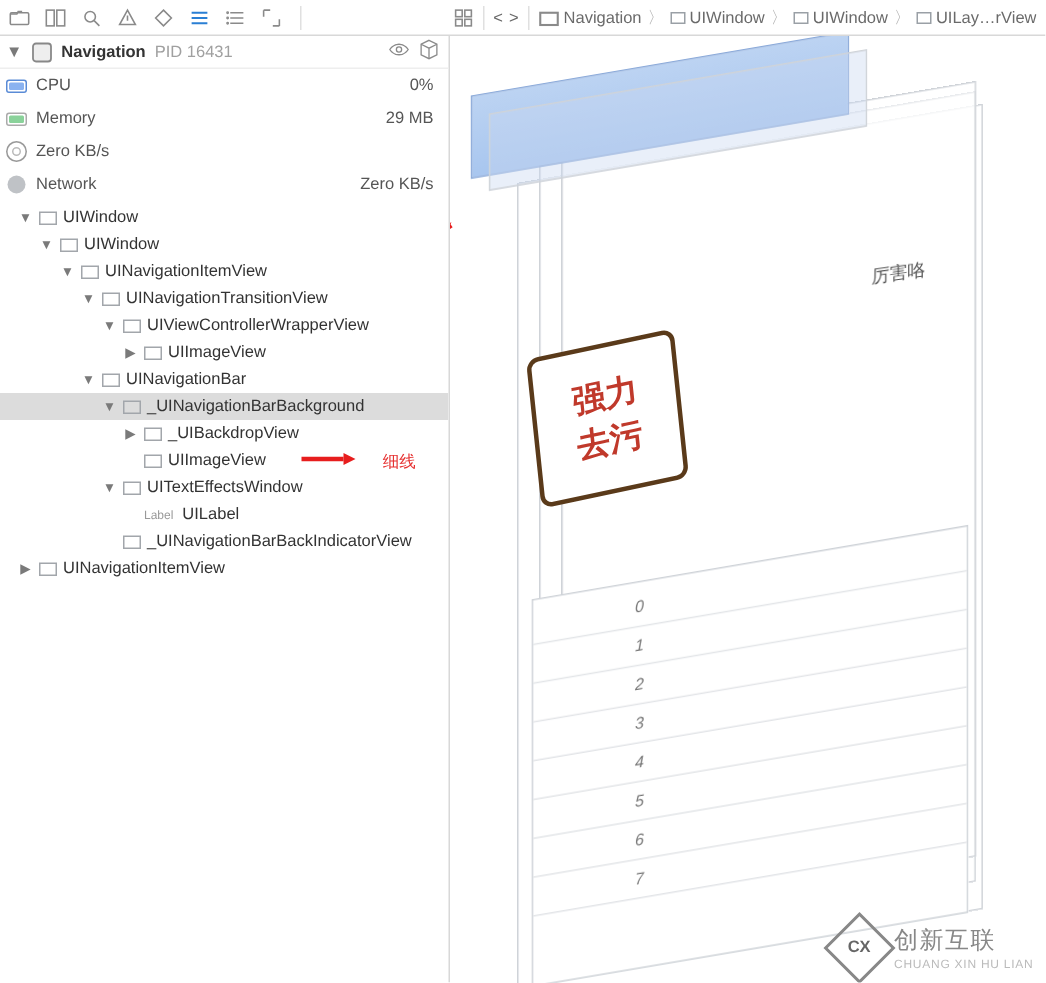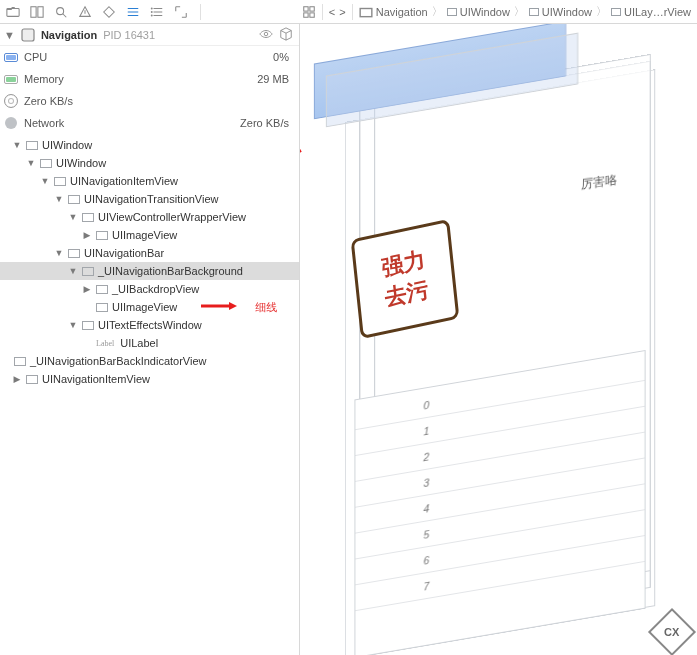--- a/index.html
+++ b/index.html
@@ -44,21 +44,21 @@
 .disk-icon::before { content:""; display:block; width:12px; height:12px; border-radius:50%; border:1px solid #999; box-shadow: inset 0 0 0 3px #fff, inset 0 0 0 4px #bbb; }
 .net-icon { width:12px; height:12px; border-radius:50%; background:#bfc2c6; }
 
 
 .tree { flex:1; overflow:auto; padding-top:2px; }
 .row { height: 18px; display:flex; align-items:center; gap:4px; color:#333; cursor:default; white-space:nowrap; }
 .row .lbl { color:#333; }
 .row.selected { background:#dcdcdc; }
 .row .toggle { width: 10px; text-align:center; color:#7a7a7a; font-size:9px; }
 .row .sq { width:12px; height:9px; border:1px solid #a2a6ab; display:inline-block; }
-.row .labeltag { font-size:8px; color:#999; margin-right:2px;font-family:Liberation Serif, serif; }
+.row .labeltag { font-size:8px; color:#999; margin-right:2px; }
 .row .annot { color:#e63131; margin-left:12px; }
 
 
 .preview { position:absolute; inset:0; }
 .plane { position:absolute; border:1px solid #cfd3d8; background:rgba(255,255,255,0.55); transform-origin:center; }
 .tilt { transform: rotateX(6deg) rotateY(-14deg) skewY(-8deg); }
 .navbarplane { background: linear-gradient(#bcd3f2,#a8c6ef); border-color:#8aa9d9; }
 .listrow { border-bottom:1px solid #e3e5e8; height:26px; display:flex; align-items:center; padding-left:70px; color:#777; font-style:italic; }
 .content-card { position:absolute; width:100px; height:100px; background:#fff; border:3px solid #5a3a1a; border-radius:8px; display:flex; flex-direction:column; align-items:center; justify-content:center; transform: rotate(-6deg) skewY(-6deg); }
 .content-card .t1 { color:#c0392b; font-weight:700; font-size:22px; font-family: "PingFang SC","Hiragino Sans GB",sans-serif; }
@@ -277,21 +277,21 @@
           <div class="row" style="padding-left: 68px;">
             <span class="toggle">▼</span>
             <span class="sq"></span>
             <span class="lbl">UITextEffectsWindow</span>
           </div>
           <div class="row" style="padding-left: 82px;">
             <span class="toggle"></span>
             <span class="labeltag">Label</span>
             <span class="lbl">UILabel</span>
           </div>
-          <div class="row" style="">
+          <div class="row" style="padding-left: 68px;">
             <span class="toggle"></span>
             <span class="sq"></span>
             <span class="lbl">_UINavigationBarBackIndicatorView</span>
           </div>
           <div class="row" style="padding-left: 12px;">
             <span class="toggle">▶</span>
             <span class="sq"></span>
             <span class="lbl">UINavigationItemView</span>
           </div>
         </div>
@@ -330,16 +330,20 @@
         <svg class="redarrow" style="left:-200px; top:-5px;" width="400" height="260">
           <line x1="60" y1="230" x2="200" y2="130" stroke-width="6"></line>
           <polygon points="200,130 176,132 186,150"></polygon>
         </svg>
       </div>
 
       <div class="watermark">
         <div class="logo">
             <span>CX</span>
           </div>
+        <div>
+          <div class="txt">创新互联</div>
+          <div class="sub">CHUANG XIN HU LIAN</div>
+        </div>
       </div>
     </div>
   </div>
 </div>
 
 </body></html>

